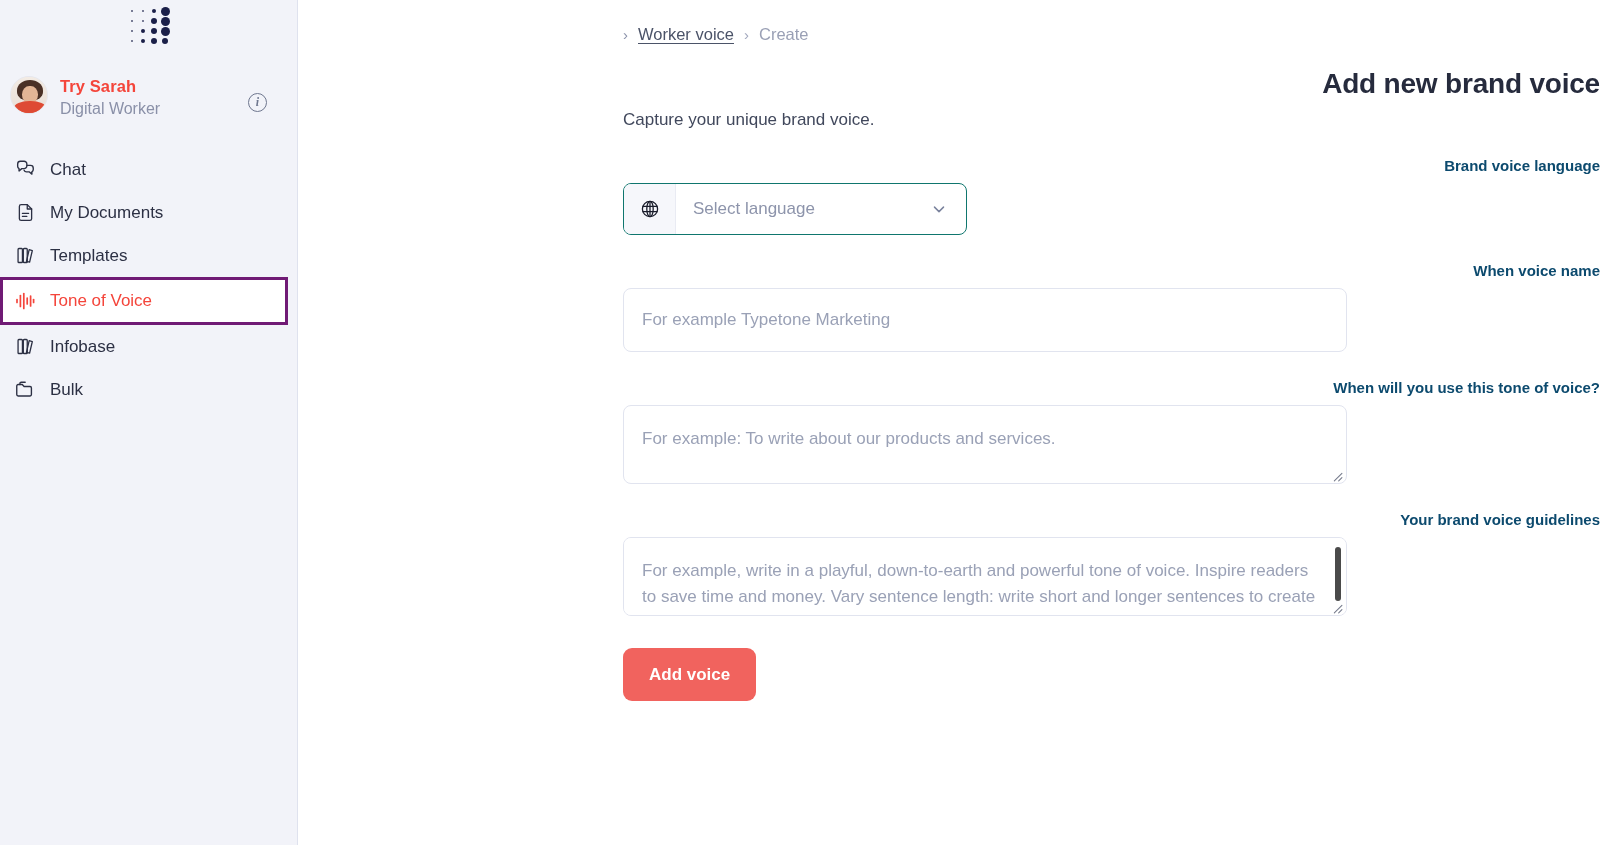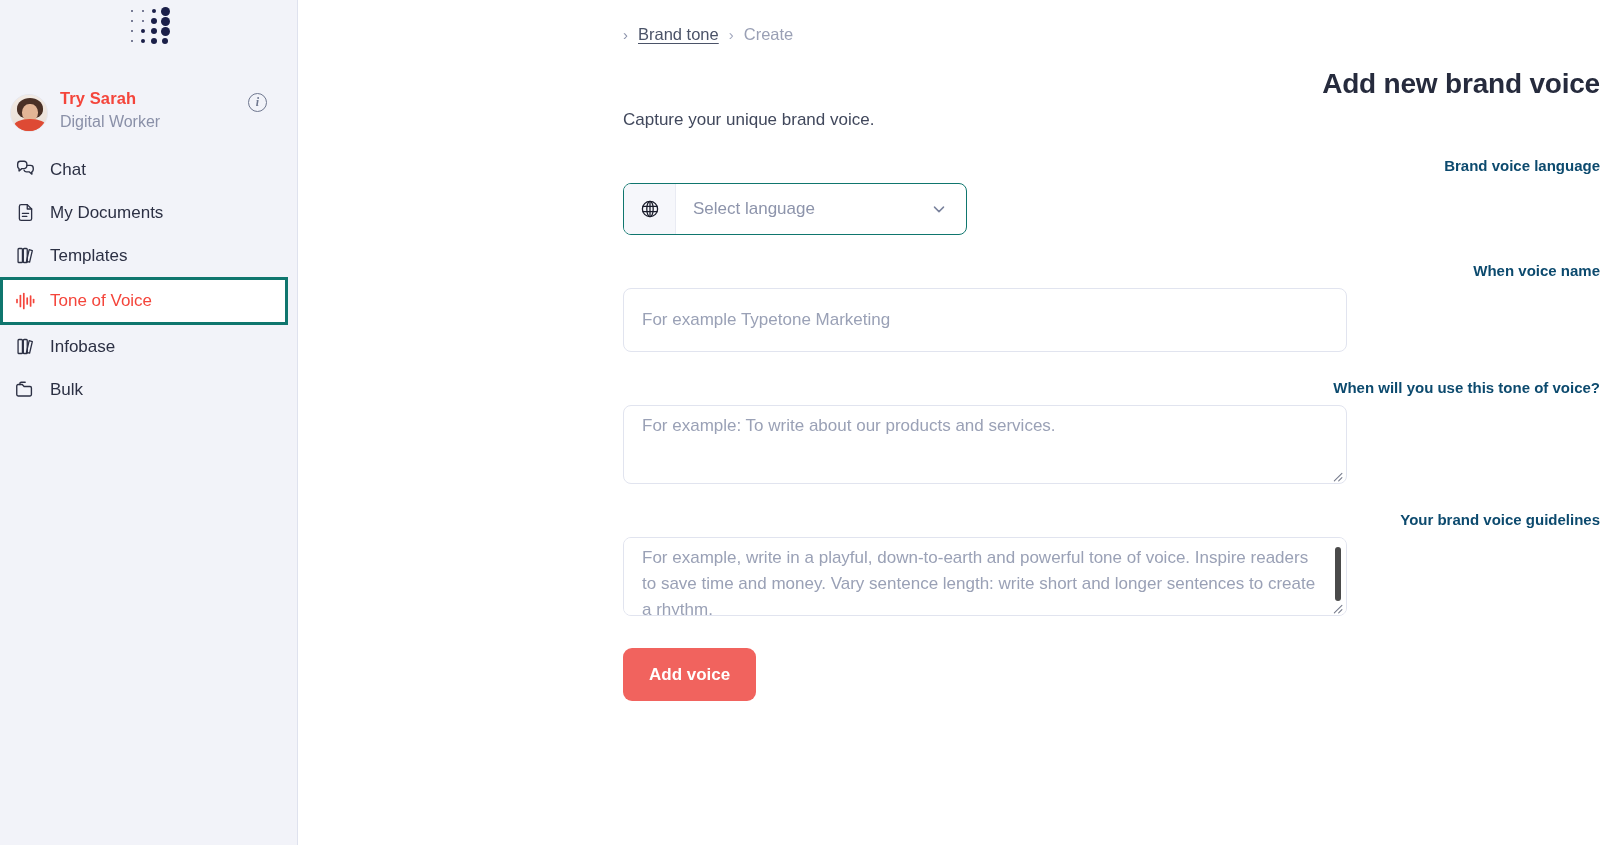--- a/index.html
+++ b/index.html
@@ -29,21 +29,21 @@
     grid-template-rows: repeat(4, 10px);
     align-items: center; justify-items: center;
   }
   .logo-grid i { display: block; background: #1B1F49; border-radius: 50%; }
   .d1 { width: 2.5px; height: 2.5px; opacity: .75; }
   .d2 { width: 4px; height: 4px; }
   .d3 { width: 6.5px; height: 6.5px; }
   .d4 { width: 9px; height: 9px; }
 
   .profile {
-    display: flex; align-items: flex-end;
+    display: flex; align-items: flex-start;
     padding: 0 16px 0 10px;
     height: 56px; margin-top: 30px;
     position: relative;
   }
   .avatar {
     width: 38px; height: 38px; border-radius: 50%;
     overflow: hidden; flex: 0 0 38px;
     border: 1px solid #E6E7EF; position: relative;
     background: #EFE7E2;
   }
@@ -77,21 +77,21 @@
   }
   .nav-item .ico {
     width: 26px; height: 26px; flex: 0 0 26px;
     display: flex; align-items: center; justify-content: center;
     margin-right: 12px;
   }
   .nav-item .lbl { white-space: nowrap; }
   .nav-item.active {
     background: #ffffff;
     color: #F4453B;
-    border: 3px solid #0f766e;
+    border: 3px solid #701a75;
     height: 48px;
     width: 288px;
     padding-left: 9px;
   }
 
   
   .main { flex: 1; padding: 20px 0 0 325px; background: #fff; }
   .crumbs { display: flex; align-items: center; height: 28px; font-size: 16.5px; }
   .crumbs .chev { color: #8C93AB; margin-right: 10px; font-size: 15px; }
   .crumbs .chev2 { color: #A2A8BE; margin: 0 10px; font-size: 15px; }
@@ -127,21 +127,21 @@
     background: #fff; font-size: 17px; color: #11141F;
     padding: 0 18px; font-family: "Liberation Sans", sans-serif;
     outline: none;
   }
   .text-input::placeholder { color: #9AA1B6; }
 
   .ta-wrap { position: relative; width: 724px; }
   .ta {
     width: 724px; border: 1px solid #E1E4EF; border-radius: 8px;
     background: #fff; font-size: 17px; color: #11141F;
-    padding: 7px 18px; line-height: 1.53; resize: none;
+    padding: 20px 18px; line-height: 1.53; resize: none;
     font-family: "Liberation Sans", sans-serif; outline: none;
     display: block;
   }
   .ta::placeholder { color: #9AA1B6; }
   .ta-usecase { height: 79px; }
   .ta-guidelines { height: 79px; padding-right: 30px; }
   .resize-grip {
     position: absolute; right: 4px; bottom: 3px;
     width: 13px; height: 13px; pointer-events: none;
   }
@@ -272,21 +272,21 @@
         <span class="lbl">Bulk</span>
       </div>
 
     </nav>
   </aside>
 
   <main class="main">
 
     <div class="crumbs">
       <span class="chev">›</span>
-      <a href="#">Brand tone</a>
+      <a href="#">Worker voice</a>
       <span class="chev2">›</span>
       <span class="cur">Create</span>
     </div>
 
     <h1 class="page-title">Add new brand voice</h1>
     <div class="subtitle">Capture your unique brand voice.</div>
 
     
     <div class="field">
       <div class="flabel">Brand voice language</div>

